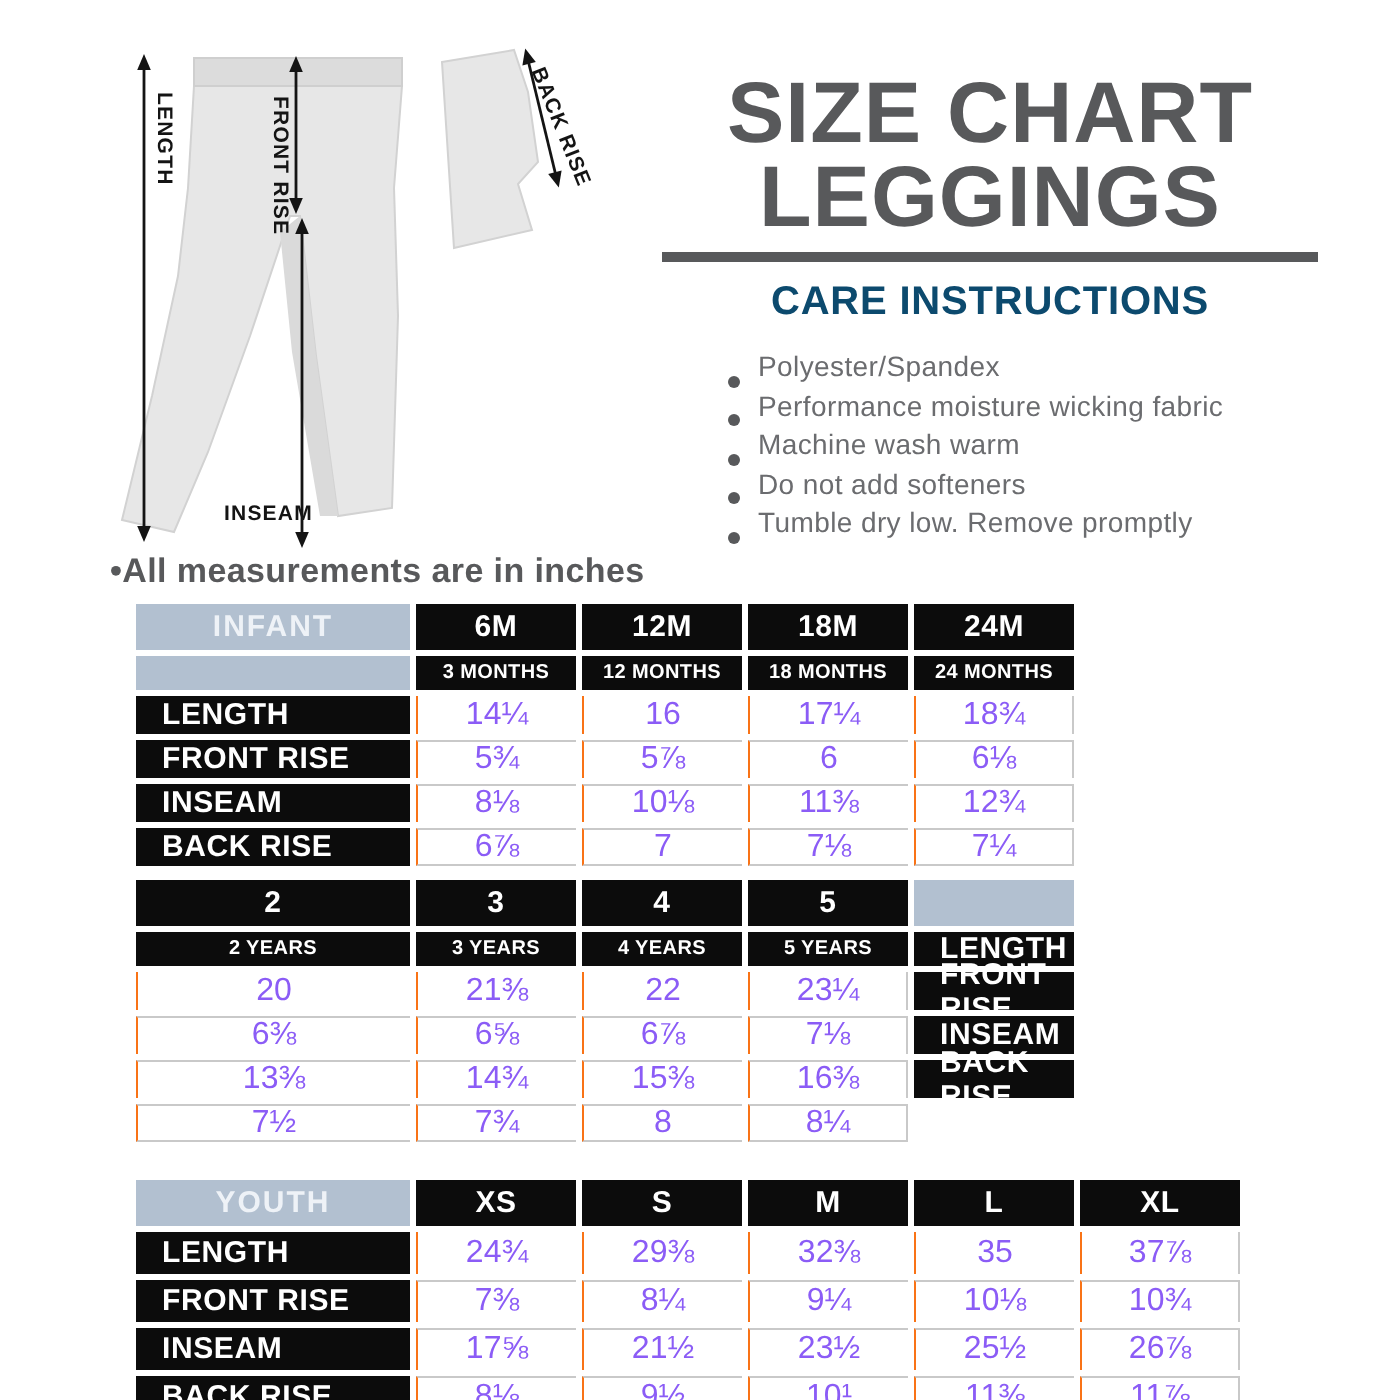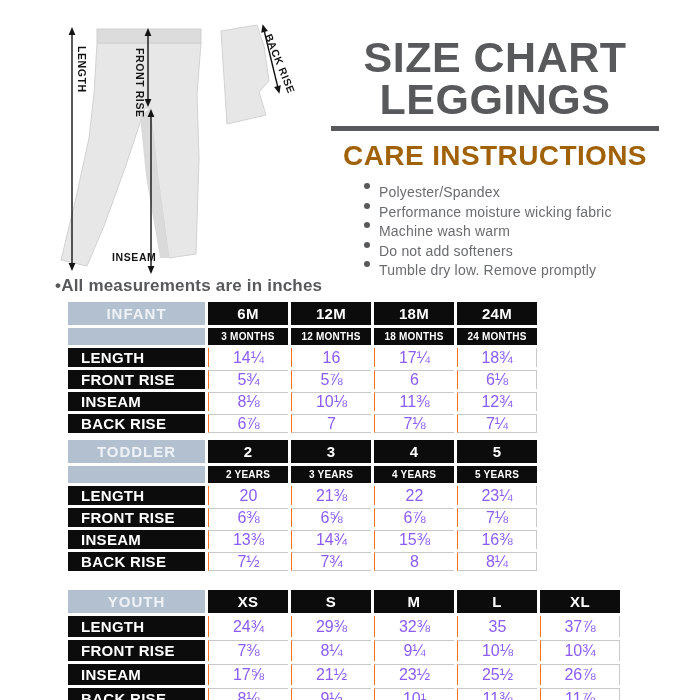--- a/index.html
+++ b/index.html
@@ -13,24 +13,24 @@
   .vert{writing-mode:vertical-rl;}
   #back-rise-label{transform:rotate(68deg);transform-origin:0 0;}
   #measure-note{position:absolute;left:55px;top:276px;font-size:17px;font-weight:bold;
                 color:#58595b;letter-spacing:.2px;}
 
   
   #title-block{position:absolute;left:331px;top:36px;width:328px;}
   .title-line{font-size:43px;font-weight:bold;color:#58595b;text-align:center;
               line-height:42px;letter-spacing:.5px;}
   #title-divider{height:5px;background:#58595b;margin-top:6px;}
-  #care-heading{margin-top:9px;font-size:28px;font-weight:bold;color:#a16207;
+  #care-heading{margin-top:9px;font-size:20px;font-weight:bold;color:#0c4a6e;
                 text-align:center;letter-spacing:.4px;}
   #care-list{margin:11px 0 0 0;padding:0 0 0 33px;list-style:none;}
-  #care-list li{display:flex;align-items:flex-start;font-size:14px;color:#6b6c6f;
+  #care-list li{display:flex;align-items:flex-end;font-size:14px;color:#6b6c6f;
                 line-height:19.5px;letter-spacing:.2px;}
   .bullet{display:inline-block;width:6px;height:6px;border-radius:50%;
           background:#58595b;margin-right:9px;flex:0 0 auto;}
 
   
   #tables-region{position:absolute;left:68px;top:0;width:632px;height:689px;}
   .size-table{position:absolute;display:grid;column-gap:3px;row-gap:3px;}
   .t0{top:302px;grid-template-rows:23px 17px repeat(4,19px);}
   .t1{top:440px;grid-template-rows:23px 17px repeat(4,19px);}
   .t2{top:590px;grid-template-rows:23px repeat(4,21px);}
@@ -147,21 +147,20 @@
         <div class="cell value bt">10⅛</div>
         <div class="cell value bt">11⅜</div>
         <div class="cell value bt lastcol">12¾</div>
         <div class="cell black row-label">BACK RISE</div>
         <div class="cell value bt bb">6⅞</div>
         <div class="cell value bt bb">7</div>
         <div class="cell value bt bb">7⅛</div>
         <div class="cell value bt bb lastcol">7¼</div>
       </div>
       <div class="size-table t1" style="grid-template-columns: 137px repeat(4, 80px);">
-        <div class="cell blue">TODDLER</div>
         <div class="cell black size-head">2</div>
         <div class="cell black size-head">3</div>
         <div class="cell black size-head">4</div>
         <div class="cell black size-head">5</div>
         <div class="cell blue"></div>
         <div class="cell black sub-head">2 YEARS</div>
         <div class="cell black sub-head">3 YEARS</div>
         <div class="cell black sub-head">4 YEARS</div>
         <div class="cell black sub-head">5 YEARS</div>
         <div class="cell black row-label">LENGTH</div>

